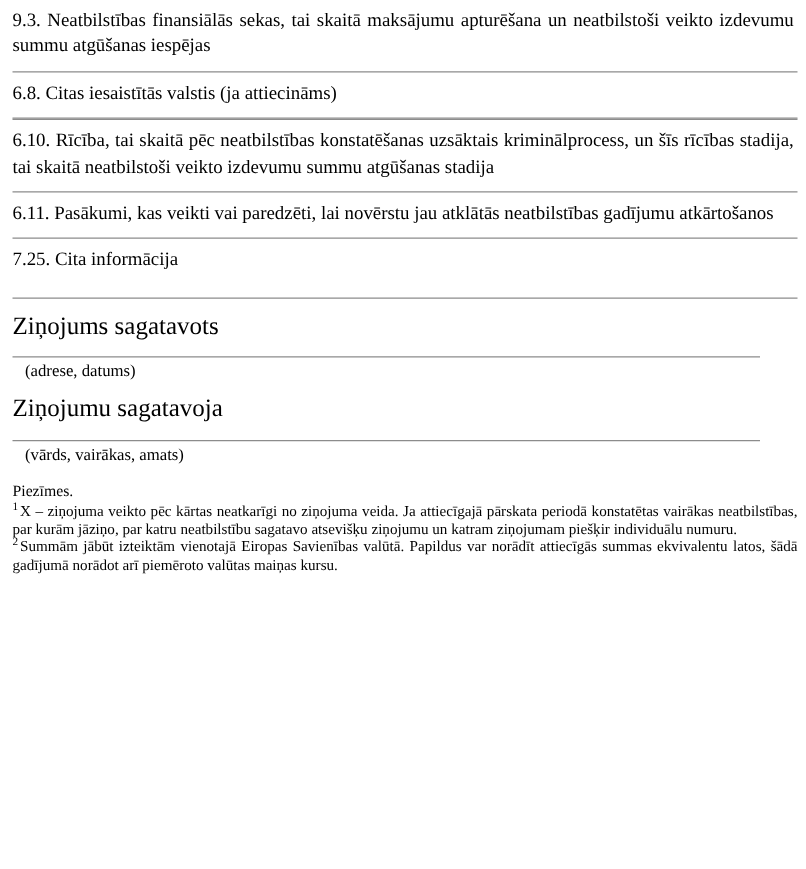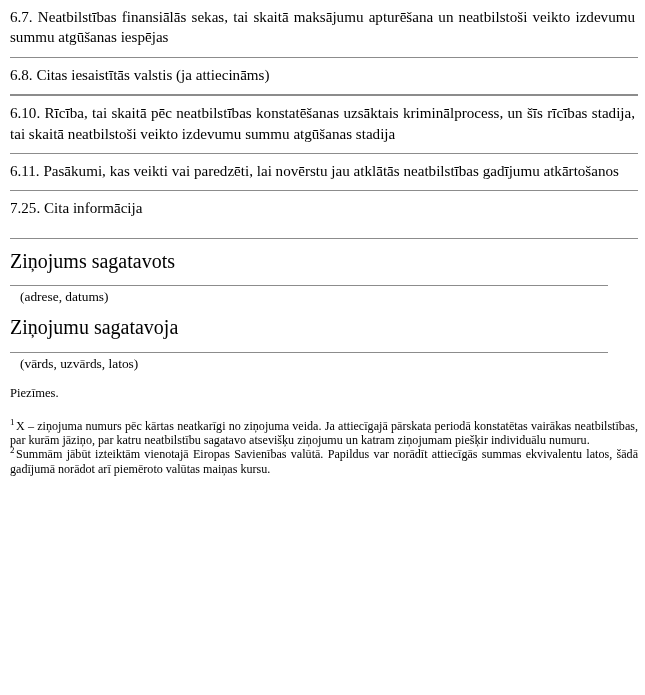--- a/index.html
+++ b/index.html
@@ -68,21 +68,21 @@
   }
   
   .notes {
     padding: 14px 8px 0 10px;
     font-size: 12.1px;
     line-height: 14.4px;
   }
   .notes-title {
     font-size: 12.6px;
     line-height: 15px;
-    margin-bottom: 18px;
+    margin-bottom: 1px;
   }
   .note {
     text-align: justify;
     text-justify: inter-word;
     margin-bottom: 0px;
     width: 628px;
   }
   .note sup {
     font-size: 9px;
     vertical-align: super;
@@ -90,21 +90,21 @@
     padding-right: 1.5px;
   }
   .spacer-md { height: 10px; }
 </style>
 </head>
 <body>
 
 <div class="page">
 
   <div class="section">
-    <span class="txt">6.7. Neatbilstības finansiālās sekas, tai skaitā maksājumu apturēšana un neatbilstoši veikto izdevumu summu atgūšanas iespējas</span>
+    <span class="txt">9.3. Neatbilstības finansiālās sekas, tai skaitā maksājumu apturēšana un neatbilstoši veikto izdevumu summu atgūšanas iespējas</span>
   </div>
   <hr class="rule">
 
   <div class="section">
     <span class="txt">6.8. Citas iesaistītās valstis (ja attiecināms)</span>
   </div>
   <hr class="rule">
 
   <hr class="rule">
 
@@ -127,21 +127,21 @@
   <div class="sig-block">
     <span>Ziņojums sagatavots</span>
   </div>
   <hr class="rule-short">
   <div class="caption">(adrese, datums)</div>
 
   <div class="sig-block">
     <span>Ziņojumu sagatavoja</span>
   </div>
   <hr class="rule-short">
-  <div class="caption">(vārds, uzvārds, latos)</div>
+  <div class="caption">(vārds, vairākas, amats)</div>
 
   <div class="notes">
     <div class="notes-title">Piezīmes.</div>
-    <div class="note"><sup>1</sup><span>X – ziņojuma numurs pēc kārtas neatkarīgi no ziņojuma veida. Ja attiecīgajā pārskata periodā konstatētas vairākas neatbilstības, par kurām jāziņo, par katru neatbilstību sagatavo atsevišķu ziņojumu un katram ziņojumam piešķir individuālu numuru.</span></div>
+    <div class="note"><sup>1</sup><span>X – ziņojuma veikto pēc kārtas neatkarīgi no ziņojuma veida. Ja attiecīgajā pārskata periodā konstatētas vairākas neatbilstības, par kurām jāziņo, par katru neatbilstību sagatavo atsevišķu ziņojumu un katram ziņojumam piešķir individuālu numuru.</span></div>
     <div class="note"><sup>2</sup><span>Summām jābūt izteiktām vienotajā Eiropas Savienības valūtā. Papildus var norādīt attiecīgās summas ekvivalentu latos, šādā gadījumā norādot arī piemēroto valūtas maiņas kursu.</span></div>
   </div>
 
 </div>
 
 </body></html>

